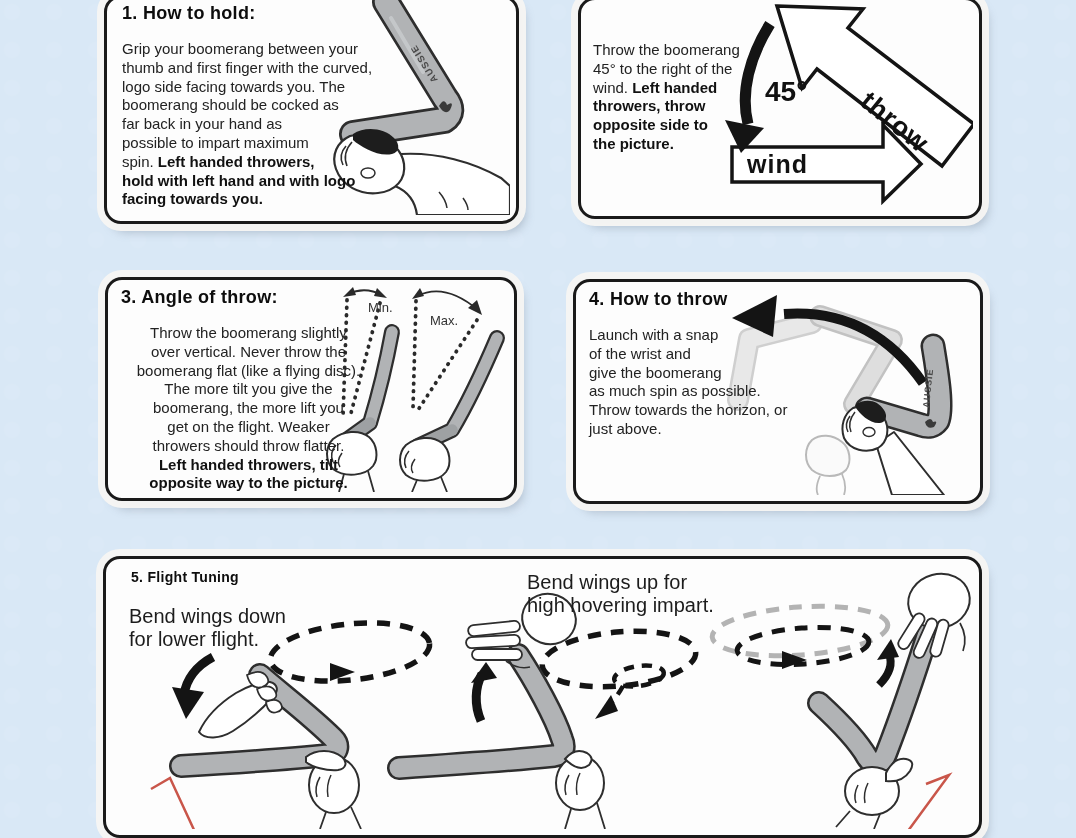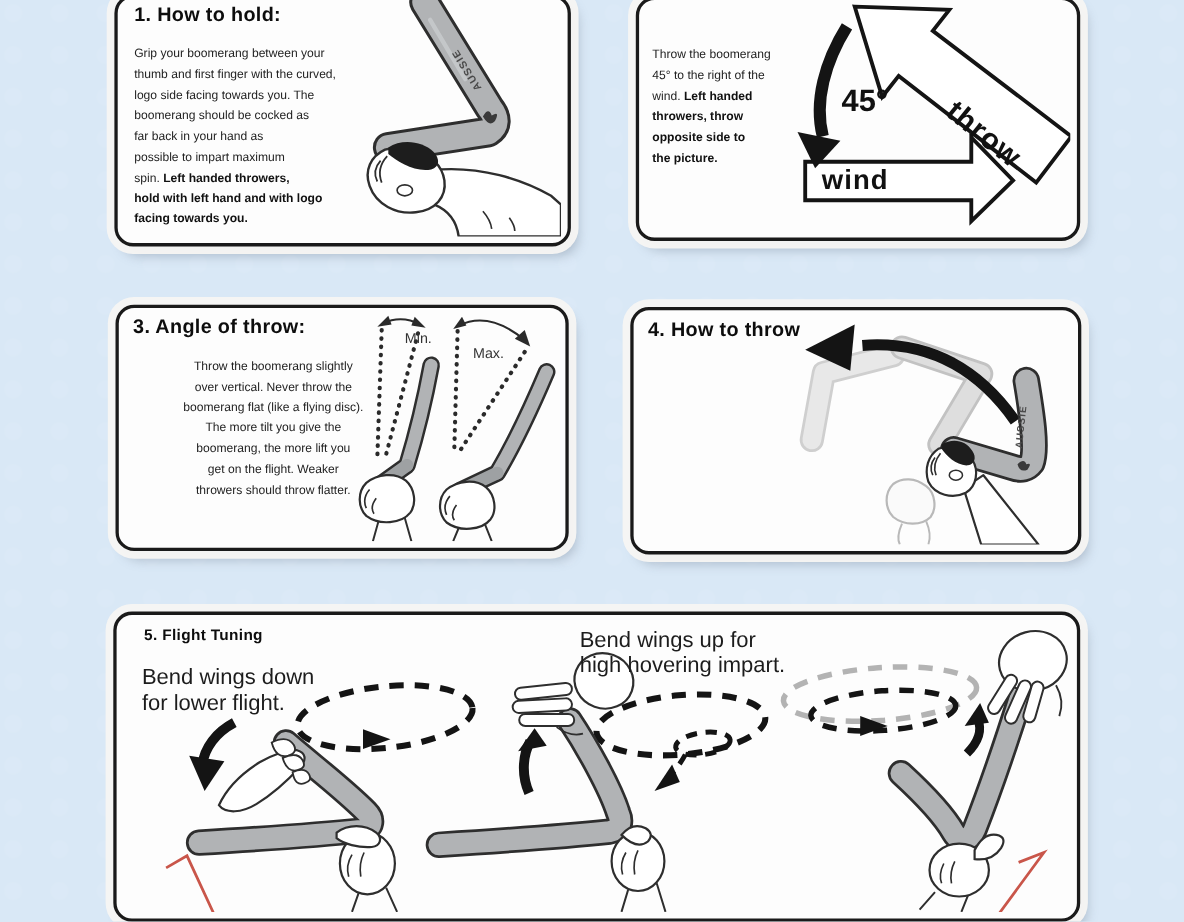--- a/index.html
+++ b/index.html
@@ -14,21 +14,21 @@
     background-image:radial-gradient(circle at 12px 12px, rgba(255,255,255,.65) 0 7px, rgba(255,255,255,0) 9px);
     background-size:42px 38px; opacity:.10;
   }
   .panel {
     position:absolute; background:#fdfdfd;
     border:3px solid #1a1a1a; border-radius:17px;
     box-shadow:0 0 0 7px rgba(247,246,243,.95), 6px 8px 10px rgba(105,118,138,.38);
     overflow:hidden;
   }
   .panel h2 { position:absolute; margin:0; font-size:18px; font-weight:bold; color:#0d0d0d; letter-spacing:.3px; }
-  .body { position:absolute; margin:0; font-size:11px; line-height:18.8px; white-space:pre-line; color:#222; }
+  .body { position:absolute; margin:0; font-size:15px; line-height:18.8px; white-space:pre-line; color:#222; }
   .body b { font-weight:bold; color:#111; }
   .illus { position:absolute; left:0; top:0; }
   .lbl { position:absolute; font-weight:bold; color:#111; white-space:nowrap; }
   .cap { position:absolute; font-size:20px; line-height:23px; white-space:pre-line; color:#1c1c1c; }
   #p1 { left:104px; top:-5px;  width:409px; height:223px; }
   #p2 { left:578px; top:-3px;  width:398px; height:216px; }
   #p3 { left:105px; top:277px; width:406px; height:218px; }
   #p4 { left:573px; top:279px; width:404px; height:219px; }
   #p5 { left:103px; top:556px; width:873px; height:276px; }
   #p1 h2 { left:15px; top:5px; }   #p1 .body { left:15px; top:42px; width:340px; }
@@ -138,21 +138,22 @@
       </g>
     </svg>
     <h2>3. Angle of throw:</h2>
     <p class="body"><span>Throw the boomerang slightly
 over vertical. Never throw the
 boomerang flat (like a flying disc).
 The more tilt you give the
 boomerang, the more lift you
 get on the flight. Weaker
 throwers should throw flatter.
-</span></p>
+</span><b>Left handed throwers, tilt
+opposite way to the picture.</b></p>
     <span class="lbl lbl-min">Min.</span>
     <span class="lbl lbl-max">Max.</span>
   </section>
 
   <section class="panel" id="p4">
     <svg class="illus" width="398" height="213" viewBox="0 0 398 213">
       <g fill="none" stroke-linecap="round" stroke-linejoin="round">
         <path d="M162,118 L173,57 L236,41" stroke="#cfcfcf" stroke-width="22"></path>
         <path d="M162,118 L173,57 L236,41" stroke="#e8e8e8" stroke-width="17"></path>
         <path d="M244,34 L316,58 L278,122" stroke="#c2c2c2" stroke-width="22"></path>
@@ -175,20 +176,26 @@
       <path d="M349,140 q6,-6 8,0 q6,-2 1,5 q-7,3 -9,-5 z" fill="#3a3a3a"></path>
       <g>
         <polygon points="300,162 318,150 368,213 316,213" fill="#fff" stroke="#2e2e2e" stroke-width="2" stroke-linejoin="round"></polygon>
         <path d="M277,126 C268,132 264,144 268,156 C274,168 290,172 302,166 C312,160 314,146 308,136 C300,126 286,122 277,126 Z" fill="#fff" stroke="#2e2e2e" stroke-width="2"></path>
         <path d="M280,122 C290,116 302,118 308,128 C312,134 310,140 304,141 C294,142 284,132 280,126 Z" fill="#1d1d1d"></path>
         <path d="M274,134 q-6,8 -2,16 M279,130 q-8,10 -4,20" stroke="#2e2e2e" stroke-width="1.5" fill="none"></path>
         <ellipse cx="293" cy="150" rx="6" ry="4.5" fill="#fff" stroke="#2e2e2e" stroke-width="1.4"></ellipse>
       </g>
     </svg>
     <h2>4. How to throw</h2>
+    <p class="body">Launch with a snap
+of the wrist and
+give the boomerang
+as much spin as possible.
+Throw towards the horizon, or
+just above.</p>
   </section>
 
   <section class="panel" id="p5">
     <svg class="illus" width="867" height="270" viewBox="0 0 867 270">
 
       <g>
         <path d="M107,98 C90,107 80,121 78,136" stroke="#141414" stroke-width="9" fill="none"></path>
         <polygon points="66,128 98,133 80,160" fill="#141414"></polygon>
       </g>
       <g>

